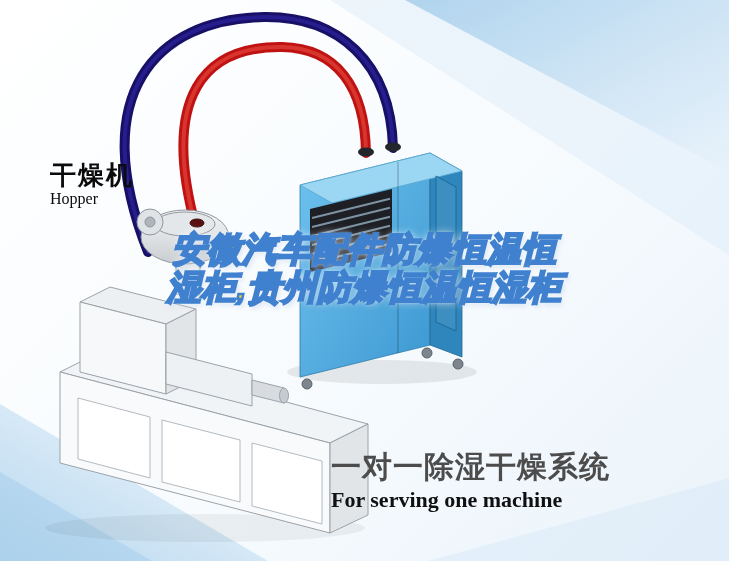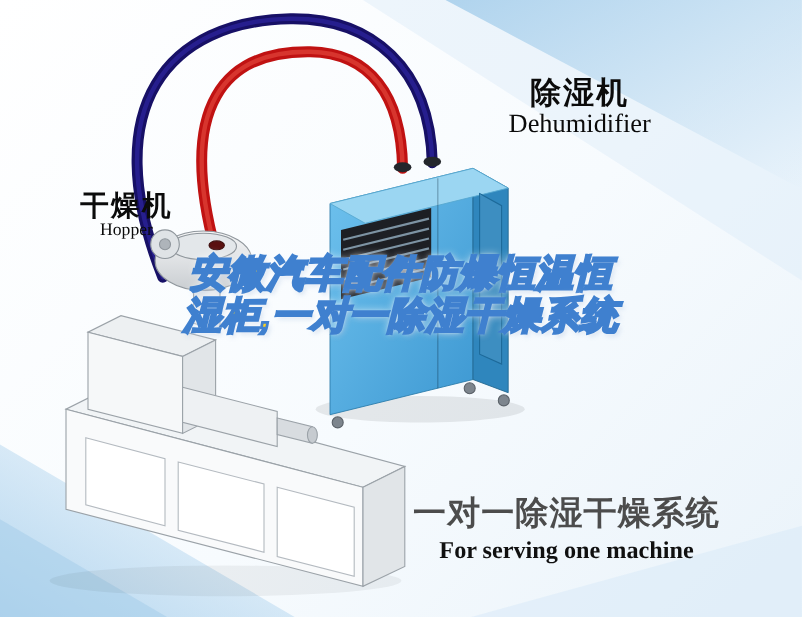--- a/index.html
+++ b/index.html
@@ -14,38 +14,38 @@
   .overlay{position:absolute;}
 
   .machine-label{line-height:1.05;color:#0b0b0b;}
   .machine-label .cn{font-weight:bold;display:block;}
   .machine-label .en{font-family:"Liberation Serif", serif;display:block;margin-top:2px;}
 
   .label-dehumidifier{left:452px;top:70px;width:150px;text-align:center;}
   .label-dehumidifier .cn{font-size:28px;letter-spacing:2px;}
   .label-dehumidifier .en{font-size:24px;}
 
-  .label-hopper{left:50px;top:173px;width:130px;text-align:center;}
+  .label-hopper{left:50px;top:162px;width:130px;text-align:left;}
   .label-hopper .cn{font-size:26px;letter-spacing:2px;}
   .label-hopper .en{font-size:16px;}
 
   .main-title{
     left:20px;right:20px;top:230px;
     text-align:center;
     font-size:34px;
     line-height:1.13;
     font-weight:bold;
     font-style:italic;
     color:var(--c-title_fill,#ffd21c);
     -webkit-text-stroke:2.5px var(--c-title_outline,#3f80cf);
     text-shadow:0 0 8px rgba(255,255,255,.95), 0 0 3px rgba(255,255,255,.9), 2px 3px 5px rgba(110,150,200,.35);
     letter-spacing:1px;
   }
   .caption{
-    right:44px;top:450px;width:340px;text-align:center;line-height:1.1;
+    right:58px;top:450px;width:340px;text-align:left;line-height:1.1;
   }
   .caption .cn{
     display:block;font-weight:bold;font-size:30px;letter-spacing:1px;
     color:var(--c-caption_gray,#4c4c4c);
   }
   .caption .en{
     display:block;font-family:"Liberation Serif", serif;font-size:22px;color:#101010;margin-top:5px;font-weight:bold;
   }
 </style>
 </head>
@@ -143,33 +143,29 @@
     <g stroke="#8f969c" stroke-width="1">
       <polygon points="176,258 200,264 200,300 176,294" fill="#e7eaed"></polygon>
       <ellipse cx="185" cy="237" rx="44" ry="27" fill="url(#gHopperBody)"></ellipse>
       <ellipse cx="185" cy="224" rx="30" ry="12" fill="#e3e7ea"></ellipse>
       <circle cx="150" cy="222" r="13" fill="#dfe3e6"></circle>
       <circle cx="150" cy="222" r="5" fill="#aeb4ba"></circle>
       <ellipse cx="197" cy="223" rx="7" ry="4" fill="#5a1010" stroke="#401010"></ellipse>
     </g>
   </svg>
 
-  <div class="overlay machine-label label-dehumidifier">
-    <span class="cn">除湿机</span>
-    <span class="en">Dehumidifier</span>
-  </div>
 
   <div class="overlay machine-label label-hopper">
     <span class="cn">干燥机</span>
     <span class="en">Hopper</span>
   </div>
 
   <div class="overlay main-title">
     <div>安微汽车配件防爆恒温恒</div>
-    <div>湿柜,一对一除湿干燥系统</div>
+    <div>湿柜,贵州防爆恒温恒湿柜</div>
   </div>
 
   <div class="overlay caption">
     <span class="cn">一对一除湿干燥系统</span>
     <span class="en">For serving one machine</span>
   </div>
 
 </div>
 
 </body></html>

